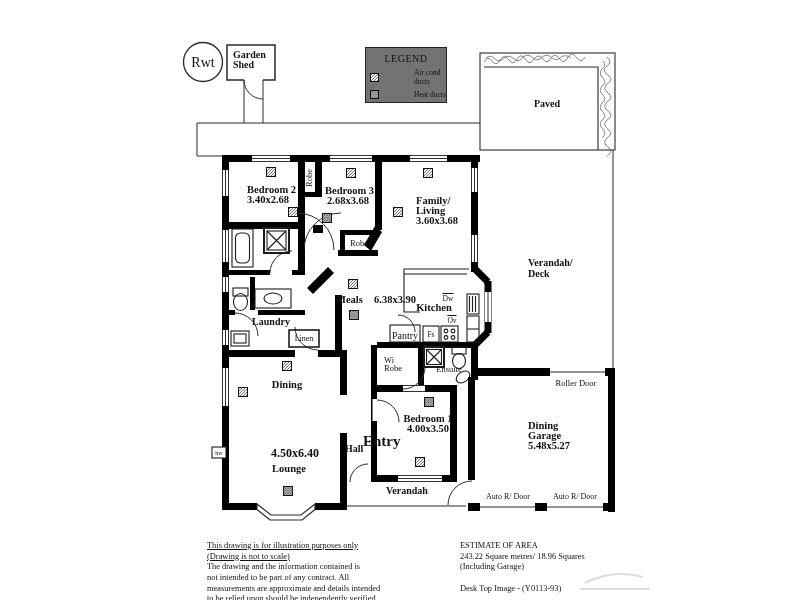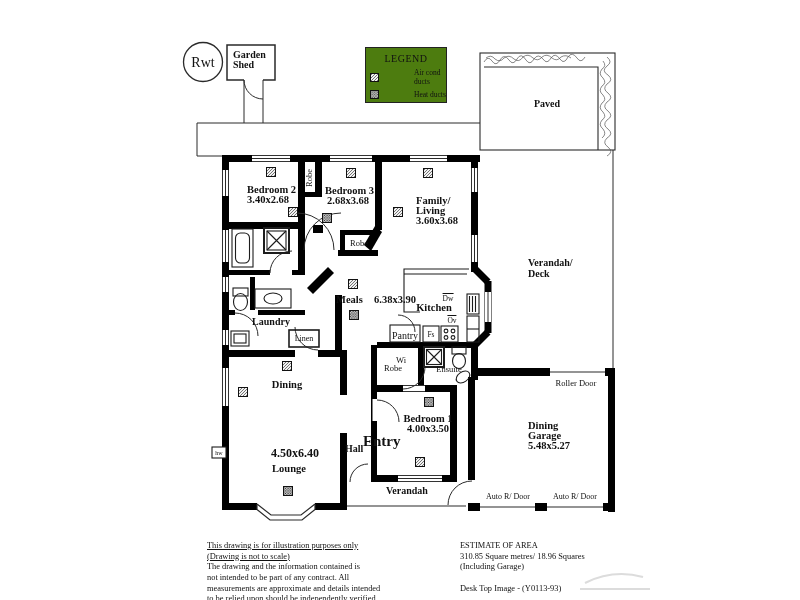--- a/index.html
+++ b/index.html
@@ -8,21 +8,21 @@
   #plansvg{position:absolute;left:0;top:0;}
   .plan-label{position:absolute;color:#111;line-height:1;white-space:nowrap;
               font-family:"Liberation Serif","DejaVu Serif",serif;}
   .plan-label.b{font-weight:bold;}
   .plan-label.c{transform:translateX(-50%);}
   .plan-label.rot{transform:translate(-50%,-50%) rotate(-90deg);}
   .plan-label.ovl{border-top:1px solid #111;padding-top:1px;}
   #page-title{position:absolute;top:3px;left:0;width:750px;text-align:center;
               font-size:20px;color:#0b0b0b;letter-spacing:.5px;}
   #legend-box{position:absolute;left:365px;top:47px;width:82px;height:56px;
-              border:1.3px solid #222;background:#4d7c0f;box-sizing:border-box;font-size:9px;color:#111;}
+              border:1.3px solid #222;background:#737373;box-sizing:border-box;font-size:9px;color:#111;}
   #legend-box .lg-title{text-align:center;margin-top:5px;font-size:10px;letter-spacing:.5px;}
   .lg-row{display:flex;align-items:center;gap:4px;margin:4px 0 0 4px;}
   .lg-row svg{flex:0 0 auto;}
   .lg-row span{font-size:7.5px;margin-left:31px;}
   #footer-left{position:absolute;left:207px;top:541px;font-size:8.4px;color:#111;line-height:1.27;}
   #footer-left .u{text-decoration:underline;}
   #footer-right{position:absolute;left:460px;top:541px;font-size:8.4px;color:#111;line-height:1.27;}
   #footer-credit{position:absolute;left:460px;top:584px;font-size:8.4px;color:#111;}
 </style>
 </head>
@@ -291,21 +291,21 @@
       <div class="plan-label c" style="left: 359px; top: 239px; font-size: 8.5px;">Robe</div>
       <div class="plan-label b" style="left: 336px; top: 295px; font-size: 10.5px;">Meals</div>
       <div class="plan-label b" style="left: 368px; top: 295px; font-size: 10.5px; margin-left: 6px;">6.38x3.90</div>
       <div class="plan-label b c" style="left: 434px; top: 303px; font-size: 10.5px;">Kitchen</div>
       <div class="plan-label c ovl" style="left: 448px; top: 293px; font-size: 7.5px;">Dw</div>
       <div class="plan-label c ovl" style="left: 452px; top: 315px; font-size: 7.5px;">Ov</div>
       <div class="plan-label c" style="left: 431px; top: 331px; font-size: 7.5px;">Fs</div>
       <div class="plan-label c" style="left: 405px; top: 331px; font-size: 10px;">Pantry</div>
       <div class="plan-label b c" style="left: 271px; top: 317px; font-size: 10px;">Laundry</div>
       <div class="plan-label c" style="left: 304px; top: 335px; font-size: 8px;">Linen</div>
-      <div class="plan-label" style="left: 396px; top: 356px; font-size: 8.5px;">Wi</div>
+      <div class="plan-label" style="left: 384px; top: 356px; font-size: 8.5px;">Wi</div>
       <div class="plan-label" style="left: 384px; top: 364px; font-size: 8.5px;">Robe</div>
       <div class="plan-label c" style="left: 449px; top: 365px; font-size: 8.5px;">Ensuite</div>
       <div class="plan-label b c" style="left: 287px; top: 380px; font-size: 10.5px;">Dining</div>
       <div class="plan-label b c" style="left: 295px; top: 423px; font-size: 12px; margin-top: 24px;">4.50x6.40</div>
       <div class="plan-label b c" style="left: 289px; top: 464px; font-size: 10.5px;">Lounge</div>
       <div class="plan-label b" style="left: 363px; top: 434px; font-size: 15px;">Entry</div>
       <div class="plan-label b" style="left: 345px; top: 444px; font-size: 10px;">Hall</div>
       <div class="plan-label b c" style="left: 428px; top: 414px; font-size: 10.5px;">Bedroom 1</div>
       <div class="plan-label b c" style="left: 428px; top: 424px; font-size: 10.5px;">4.00x3.50</div>
       <div class="plan-label b c" style="left: 407px; top: 486px; font-size: 10px;">Verandah</div>
@@ -323,18 +323,18 @@
   <div id="footer-left">
     <div class="u">This drawing is for illustration purposes only</div>
     <div class="u">(Drawing is not to scale)</div>
     <div>The drawing and the information contained is</div>
     <div>not intended to be part of any contract.  All</div>
     <div>measurements are approximate and details intended</div>
     <div>to be relied upon should be independently verified.</div>
   </div>
   <div id="footer-right">
     <div>ESTIMATE OF AREA</div>
-    <div>310.85 Square metres/  18.96 Squares</div>
+    <div>243.22 Square metres/  18.96 Squares</div>
     <div>(Including Garage)</div>
   </div>
   <div id="footer-credit">Desk Top Image -  (Y0113-93)</div>
 
 </div>
 
 </body></html>

